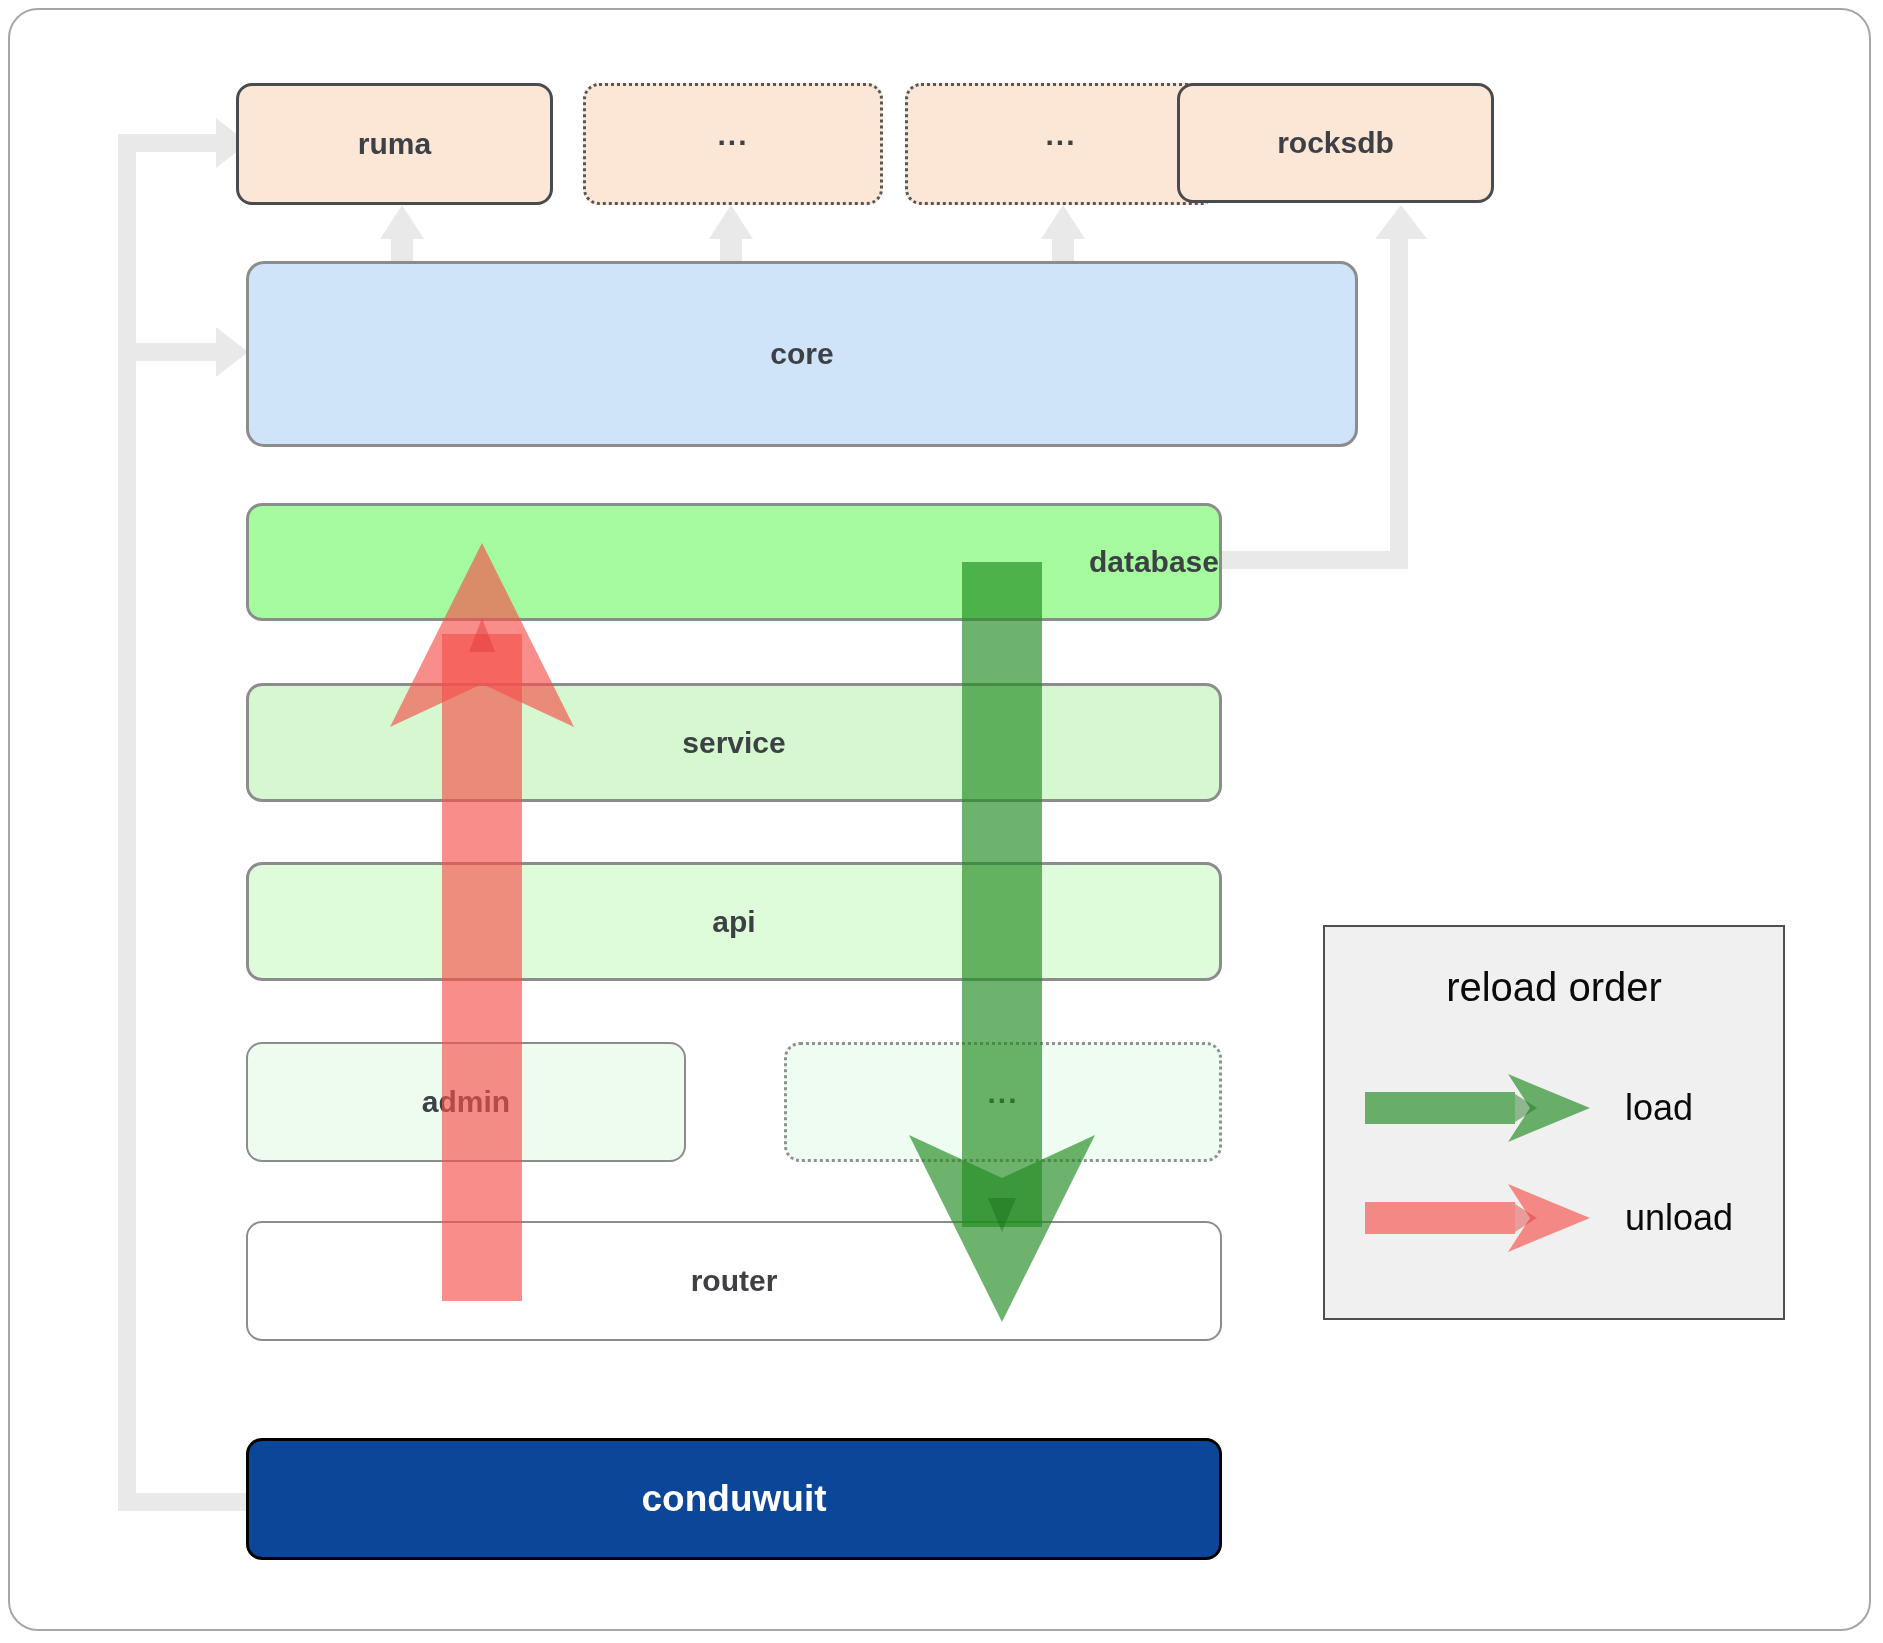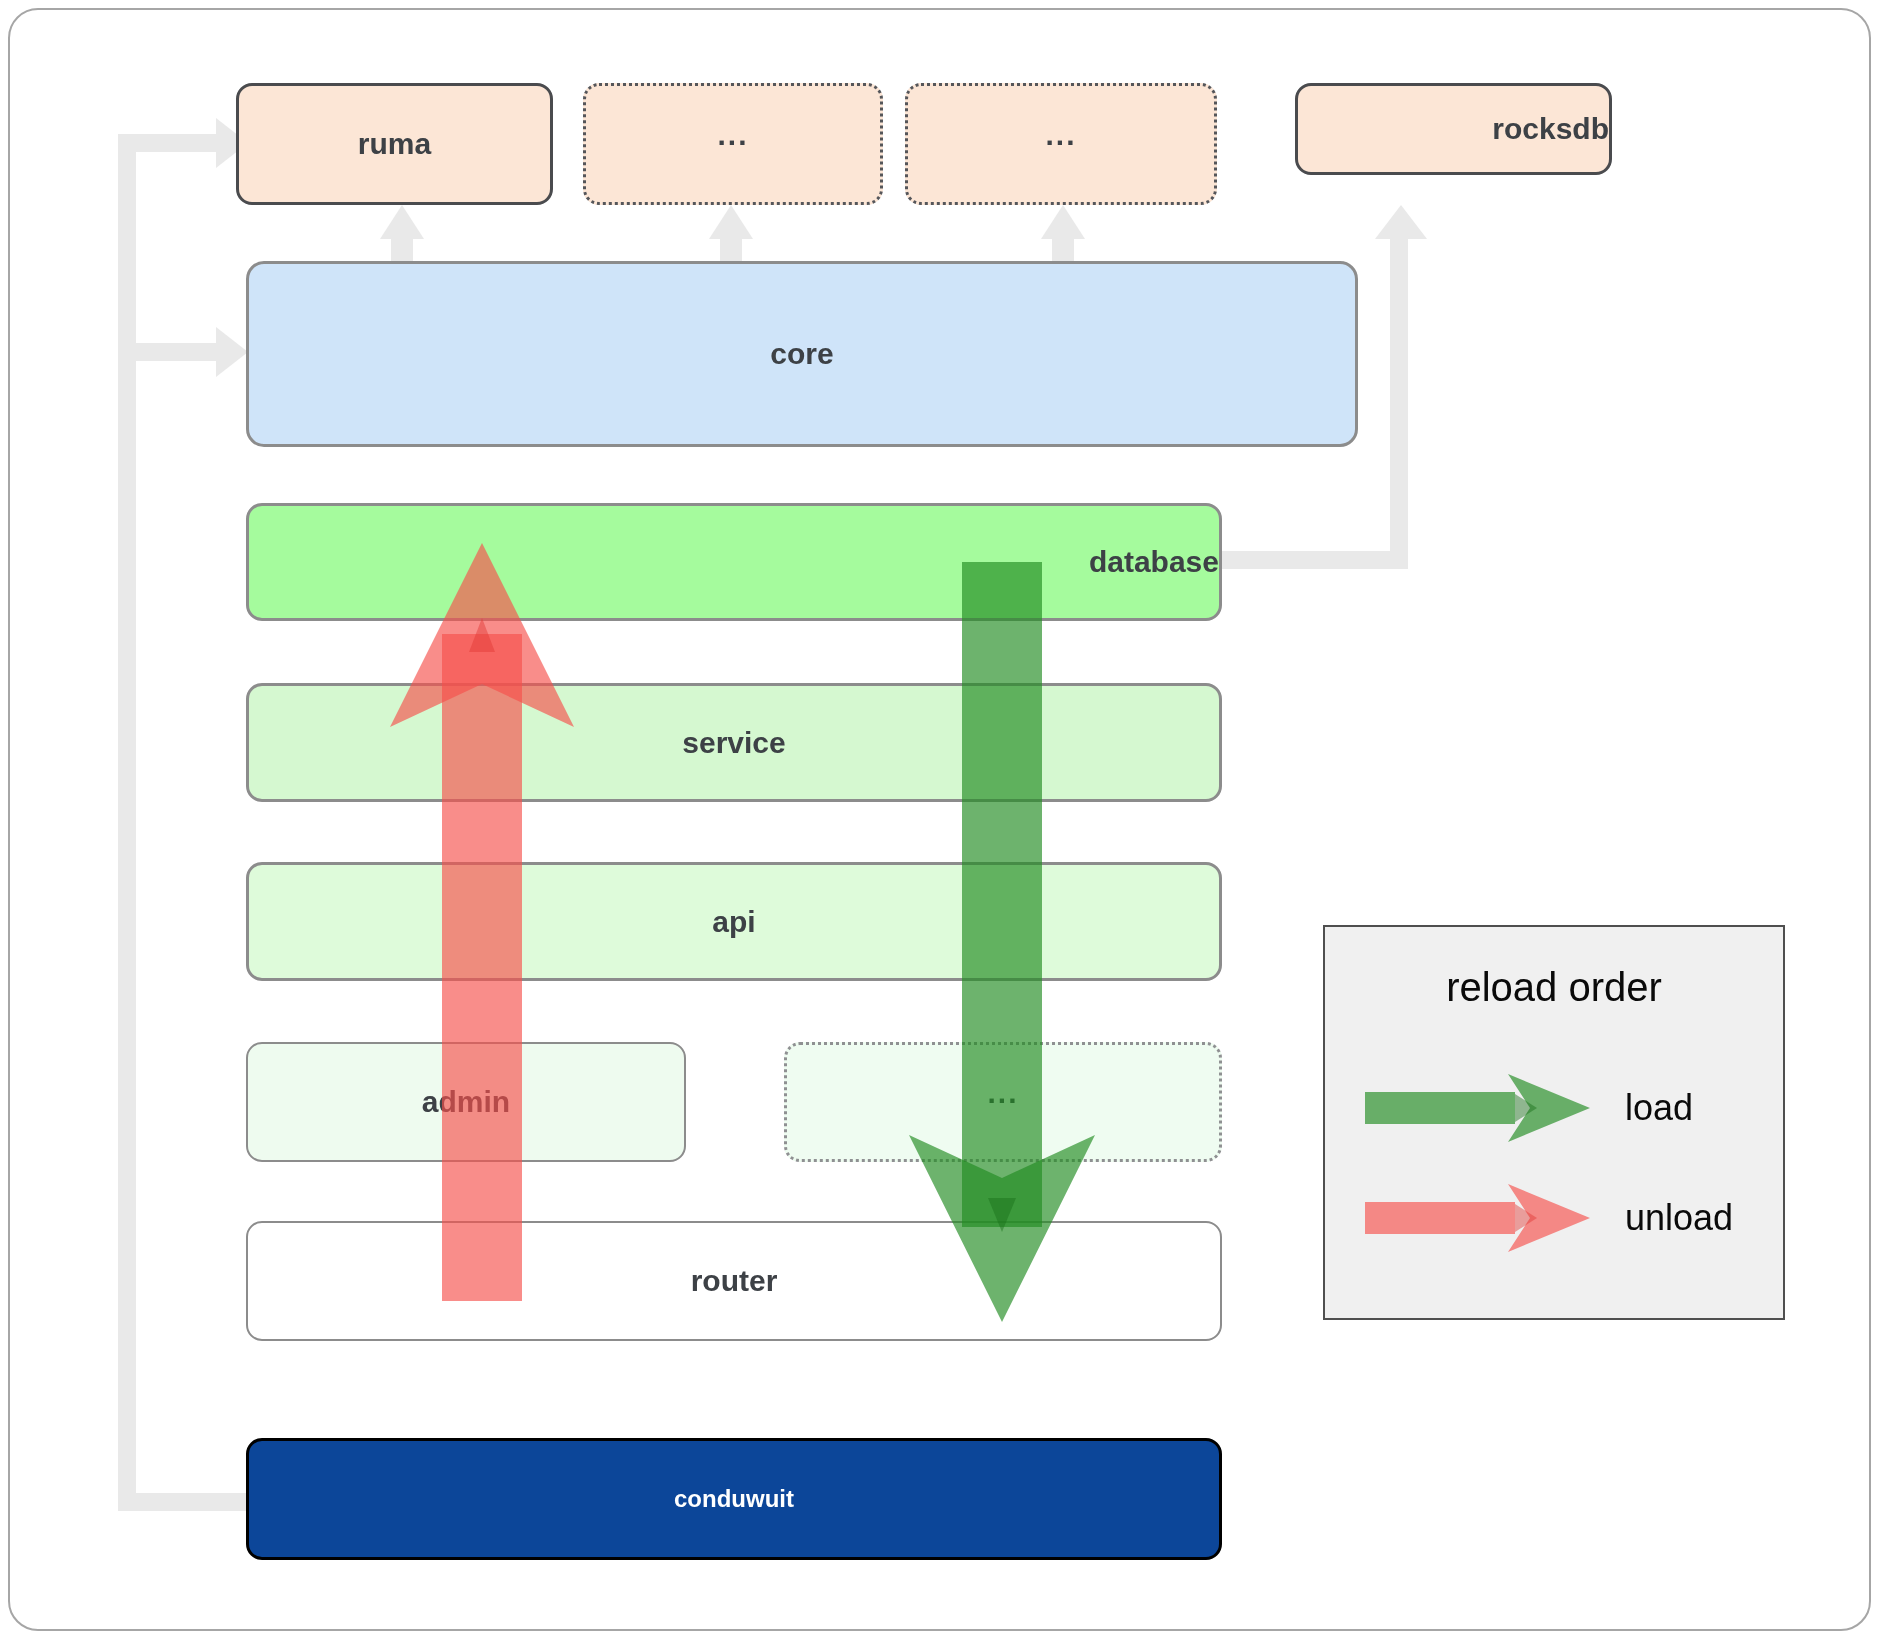--- a/index.html
+++ b/index.html
@@ -23,21 +23,21 @@
   .node .dots{display:inline-block;transform:translateY(-26%);letter-spacing:2px;}
   .dep{background:#fce6d6;border:3px solid #4a4b4e;}
   .dep.dotted{border:3px dotted #55565a;}
   .n-core{background:#cfe4f9;border:3px solid #8c8c8c;border-radius:18px;}
   .n-database{background:#a5fb9d;border:3px solid #8c8c8c;}
   .n-service{background:#d5f8d0;border:3px solid #8c8c8c;}
   .n-api{background:#defbda;border:3px solid #8c8c8c;}
   .n-admin{background:#eefbef;border:2px solid #8c8c8c;}
   .n-more{background:#effcf1;border:3px dotted #8f9092;}
   .n-router{background:#ffffff;border:2px solid #8c8c8c;}
-  .n-conduwuit{background:#0c4699;border:3px solid #000000;color:#ffffff;font-weight:700;font-size:24px;}
+  .n-conduwuit{background:#0c4699;border:3px solid #000000;color:#ffffff;font-weight:700;font-size:37px;}
   .legend{
     position:absolute;left:1323px;top:925px;width:462px;height:395px;
     background:#f0f0f0;border:2px solid #4f4f4f;box-sizing:border-box;z-index:4;
   }
   .legend-title{
     position:absolute;left:0;top:38px;width:100%;text-align:center;
     font-size:40px;color:#0a0a0a;font-weight:400;
   }
   .legend-row{position:absolute;left:0;width:100%;height:100px;}
   .legend-row .arrow-icon{position:absolute;left:34px;top:0;}
@@ -81,21 +81,21 @@
 
   <div class="node dep" style="left:236px;top:83px;width:317px;height:122px;">
     <span class="lbl">ruma</span>
   </div>
   <div class="node dep dotted" style="left:583px;top:83px;width:300px;height:122px;">
     <span class="lbl dots">...</span>
   </div>
   <div class="node dep dotted" style="left:905px;top:83px;width:312px;height:122px;">
     <span class="lbl dots">...</span>
   </div>
-  <div class="node dep" style="left:1295px;top:83px;width:317px;height:92px;justify-content:flex-end;">
+  <div class="node dep" style="left:1177px;top:83px;width:317px;height:120px;">
     <span class="lbl">rocksdb</span>
   </div>
 
   <div class="node n-core" style="left:246px;top:261px;width:1112px;height:186px;">
     <span class="lbl">core</span>
   </div>
   <div class="node n-database" style="left:246px;top:503px;width:976px;height:118px;justify-content:flex-end;">
     <span class="lbl">database</span>
   </div>
   <div class="node n-service" style="left:246px;top:683px;width:976px;height:119px;">

